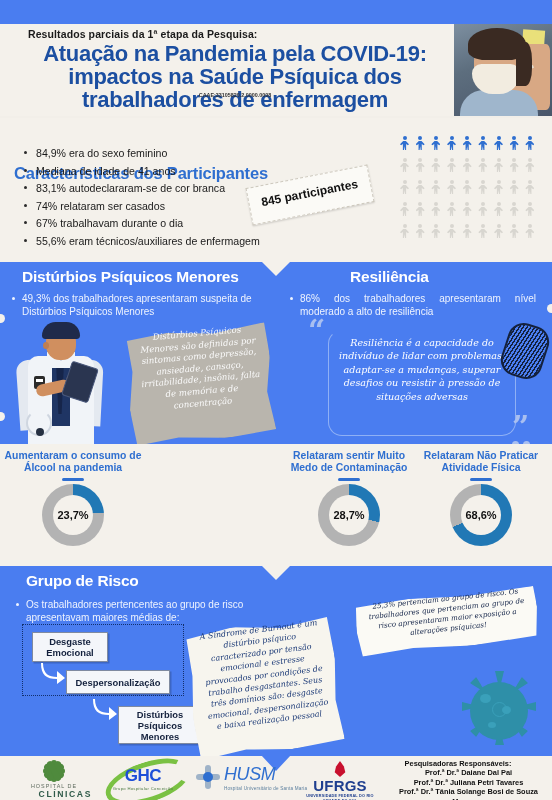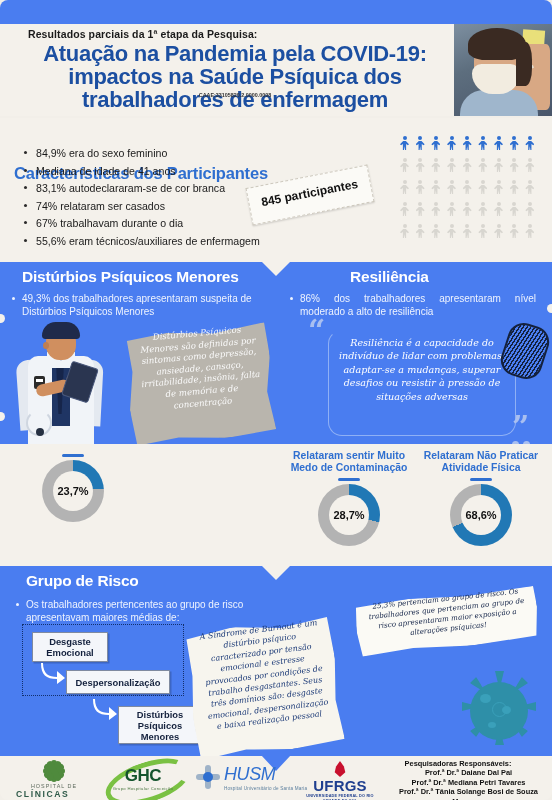--- a/index.html
+++ b/index.html
@@ -1,21 +1,21 @@
 <!DOCTYPE html>
 <html><head>
 <meta charset="utf-8">
 <style>
   html,body{margin:0;padding:0;}
   body{
     width:552px;height:800px;overflow:hidden;
     font-family:"Liberation Sans", sans-serif;
     background:#f2efe9;
   }
-  .poster{position:relative;width:552px;height:800px;background:#f2efe9;overflow:hidden;border-radius:8px;}
+  .poster{position:relative;width:552px;height:800px;background:#f2efe9;overflow:hidden;}
 
   
   .top-strip{position:absolute;top:0;left:0;width:552px;height:24px;background:#4a7df0;}
 
   
   .header{position:absolute;top:24px;left:0;width:552px;height:92px;background:#f4f1eb;}
   .header-photo{
     position:absolute;top:0;right:0;width:98px;height:92px;overflow:hidden;background:#b9c4cf;
   }
   .hp-wall{position:absolute;inset:0;background:linear-gradient(160deg,#7d8fa0 0%,#5d6e7e 40%,#49566a 100%);}
@@ -221,27 +221,27 @@
     border-left:15px solid transparent;border-right:15px solid transparent;border-top:16px solid #4a7df0;
   }
   .logo{position:absolute;top:4px;}
   .logo-txt{font-size:5.4px;letter-spacing:1px;color:#5d6a5d;text-align:center;}
   .hc{left:16px;width:76px;}
   .hc-mark{width:22px;height:22px;margin:0 auto 1px;position:relative;}
   .hc-mark div{position:absolute;left:8px;top:0;width:6px;height:22px;background:#4f8a3d;border-radius:3px;}
   .hc-mark div:nth-child(2){transform:rotate(60deg);} .hc-mark div:nth-child(3){transform:rotate(120deg);}
   .hc-mark div:nth-child(4){transform:rotate(30deg);} .hc-mark div:nth-child(5){transform:rotate(90deg);}
   .hc-mark div:nth-child(6){transform:rotate(150deg);}
-  .hc-name{font-size:8.6px;font-weight:bold;letter-spacing:1.6px;color:#2f5a49;text-align:left;}
+  .hc-name{font-size:8.6px;font-weight:bold;letter-spacing:1.6px;color:#2f5a49;text-align:right;}
   .hc-sub{font-size:4.2px;letter-spacing:1.1px;color:#7b8a7b;text-align:center;}
 
   .ghc{left:100px;width:86px;text-align:center;}
   .ghc-ring{position:absolute;left:4px;top:2px;width:78px;height:30px;border-radius:50%;
     border:5px solid #7ac143;border-right-color:transparent;transform:rotate(-18deg);}
-  .ghc-t{position:relative;font-size:17px;font-weight:bold;color:#14532d;letter-spacing:-.5px;padding-top:6px;}
+  .ghc-t{position:relative;font-size:17px;font-weight:bold;color:#1d4ed8;letter-spacing:-.5px;padding-top:6px;}
   .ghc-s{position:relative;font-size:4.2px;color:#4f7a45;letter-spacing:.3px;}
 
   .husm{left:196px;width:136px;}
   .husm-mark{position:absolute;left:0;top:5px;width:24px;height:24px;}
   .husm-mark div{position:absolute;background:#9fb3c8;}
   .husm-mark .v{left:9px;top:0;width:6px;height:24px;border-radius:3px;}
   .husm-mark .h{left:0;top:9px;width:24px;height:6px;border-radius:3px;}
   .husm-mark .c{left:7px;top:7px;width:10px;height:10px;border-radius:50%;background:#2f6fd0;}
   .husm-t{position:absolute;left:28px;top:4px;font-size:18px;font-weight:normal;color:#2f6fd0;letter-spacing:-.4px;font-style:italic;}
   .husm-s{position:absolute;left:28px;top:26px;font-size:4.6px;color:#5b7f9e;letter-spacing:.2px;}
@@ -513,20 +513,21 @@
     <div class="quote-box"></div>
     <div class="quote-mark">“</div>
     <div class="quote-mark-end">”</div>
     <div class="quote-txt">Resiliência é a capacidade do indivíduo de lidar com problemas, adaptar-se a mudanças, superar desafios ou resistir à pressão de situações adversas</div>
     <div class="fingerprint"></div>
     <div class="dots-b"><i></i><i></i></div>
   </div>
 
   <div class="donuts">
     <div class="donut-cell" style="left:4px;">
+      <div class="donut-label">Aumentaram o consumo de Álcool na pandemia</div>
       <div class="donut-underline"></div>
       <div class="donut" id="donut0" style="background: conic-gradient(rgb(33, 120, 181) 0deg, rgb(33, 120, 181) 85.32deg, rgb(179, 179, 179) 85.32deg, rgb(179, 179, 179) 360deg);">
         <div class="hole">
             <span>23,7%</span>
           </div>
       </div>
     </div>
     <div class="donut-cell" style="left:280px;">
       <div class="donut-label">Relataram sentir Muito Medo de Contaminação</div>
       <div class="donut-underline"></div>
@@ -624,18 +625,18 @@
 
     <div class="logo ufrgs">
       <div class="ufrgs-flame"></div>
       <div class="ufrgs-t">UFRGS</div>
       <div class="ufrgs-s">UNIVERSIDADE FEDERAL DO RIO GRANDE DO SUL</div>
     </div>
 
     <div class="researchers">
       <div class="r-t">Pesquisadoras Responsáveis:</div>
       <div class="r-n">Prof.ª Dr.ª Daiane Dal Pai</div>
-      <div class="r-n">Prof.ª Dr.ª Mediana Petri Tavares</div>
+      <div class="r-n">Prof.ª Dr.ª Juliana Petri Tavares</div>
       <div class="r-n">Prof.ª Dr.ª Tânia Solange Bosi de Souza Magnago</div>
     </div>
   </div>
 
 </div>
 
 </body></html>

